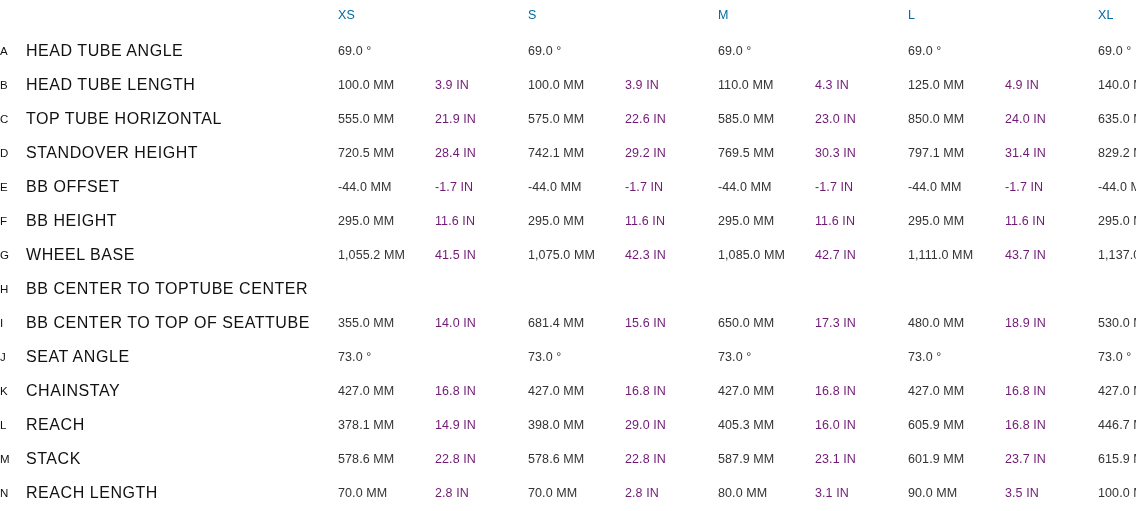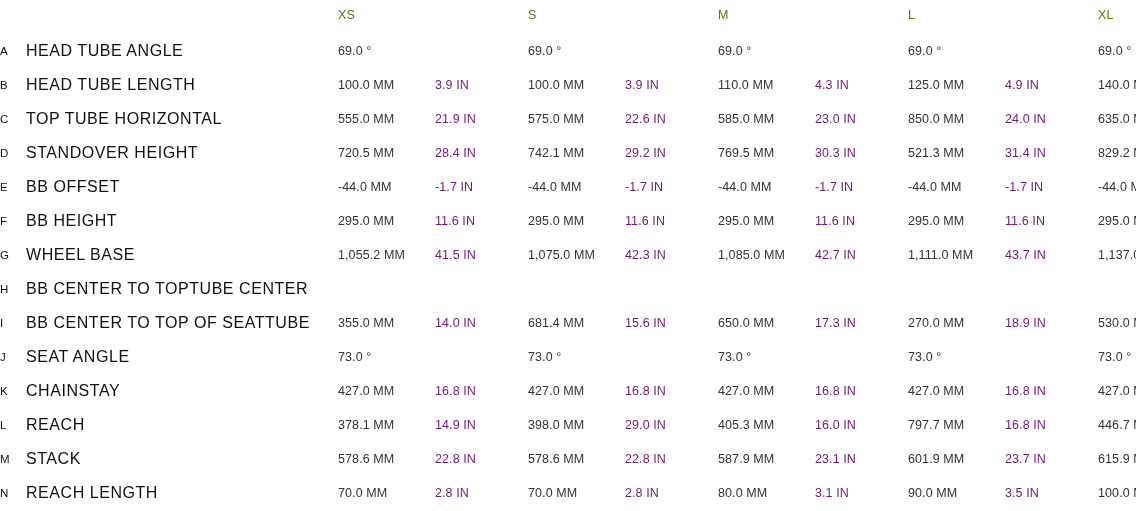--- a/index.html
+++ b/index.html
@@ -28,21 +28,21 @@
   
   col.c-letter { width: 26px; }
   col.c-label  { width: 312px; }
   col.c-mm     { width: 97px; }
   col.c-in     { width: 48px; }
   col.c-gap    { width: 45px; }
 
   thead tr { height: 34px; }
   thead th.size-head {
     font-size: 12.5px;
-    color: #4d7c0f;
+    color: #0369a1;
     font-weight: normal;
     letter-spacing: 0.2px;
     padding-bottom: 4px;
   }
 
   tbody tr { height: 34px; }
 
   .row-letter {
     font-size: 11.5px;
     font-weight: bold;
@@ -165,21 +165,21 @@
         <td class="row-label">STANDOVER HEIGHT</td>
         <td class="val-mm">720.5 MM</td>
         <td class="val-in">28.4 IN</td>
         <td></td>
         <td class="val-mm">742.1 MM</td>
         <td class="val-in">29.2 IN</td>
         <td></td>
         <td class="val-mm">769.5 MM</td>
         <td class="val-in">30.3 IN</td>
         <td></td>
-        <td class="val-mm">521.3 MM</td>
+        <td class="val-mm">797.1 MM</td>
         <td class="val-in">31.4 IN</td>
         <td></td>
         <td class="val-mm">829.2 MM</td>
       </tr>
       <tr>
         <td class="row-letter">E</td>
         <td class="row-label">BB OFFSET</td>
         <td class="val-mm">-44.0 MM</td>
         <td class="val-in">-1.7 IN</td>
         <td></td>
@@ -250,21 +250,21 @@
         <td class="row-label">BB CENTER TO TOP OF SEATTUBE</td>
         <td class="val-mm">355.0 MM</td>
         <td class="val-in">14.0 IN</td>
         <td></td>
         <td class="val-mm">681.4 MM</td>
         <td class="val-in">15.6 IN</td>
         <td></td>
         <td class="val-mm">650.0 MM</td>
         <td class="val-in">17.3 IN</td>
         <td></td>
-        <td class="val-mm">270.0 MM</td>
+        <td class="val-mm">480.0 MM</td>
         <td class="val-in">18.9 IN</td>
         <td></td>
         <td class="val-mm">530.0 MM</td>
       </tr>
       <tr>
         <td class="row-letter">J</td>
         <td class="row-label">SEAT ANGLE</td>
         <td class="val-mm">73.0 °</td>
         <td class="val-in"></td>
         <td></td>
@@ -301,21 +301,21 @@
         <td class="row-label">REACH</td>
         <td class="val-mm">378.1 MM</td>
         <td class="val-in">14.9 IN</td>
         <td></td>
         <td class="val-mm">398.0 MM</td>
         <td class="val-in">29.0 IN</td>
         <td></td>
         <td class="val-mm">405.3 MM</td>
         <td class="val-in">16.0 IN</td>
         <td></td>
-        <td class="val-mm">797.7 MM</td>
+        <td class="val-mm">605.9 MM</td>
         <td class="val-in">16.8 IN</td>
         <td></td>
         <td class="val-mm">446.7 MM</td>
       </tr>
       <tr>
         <td class="row-letter">M</td>
         <td class="row-label">STACK</td>
         <td class="val-mm">578.6 MM</td>
         <td class="val-in">22.8 IN</td>
         <td></td>

